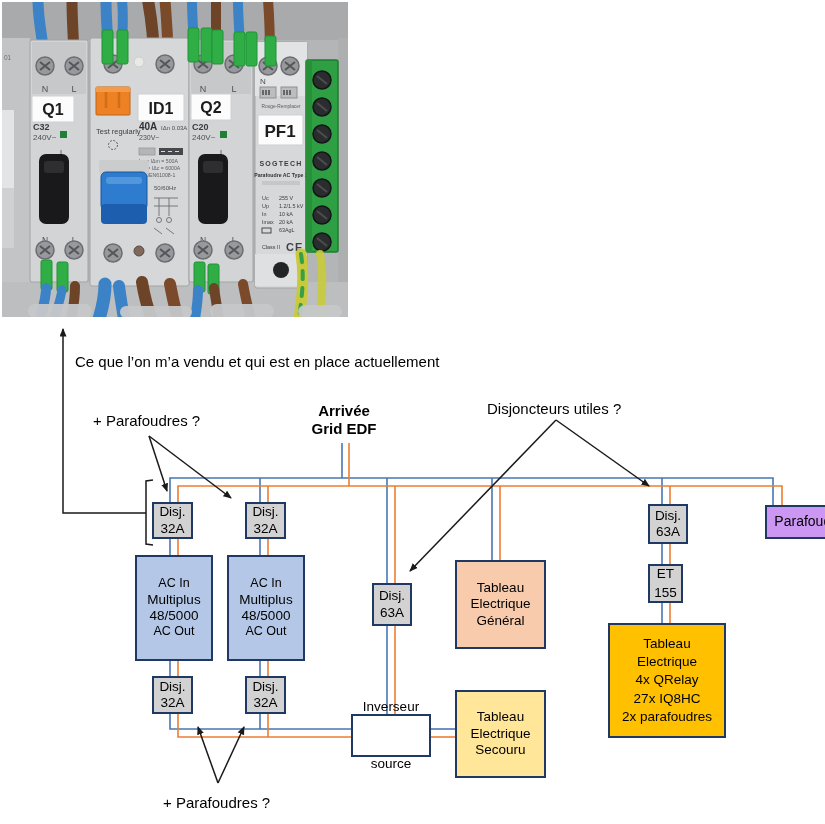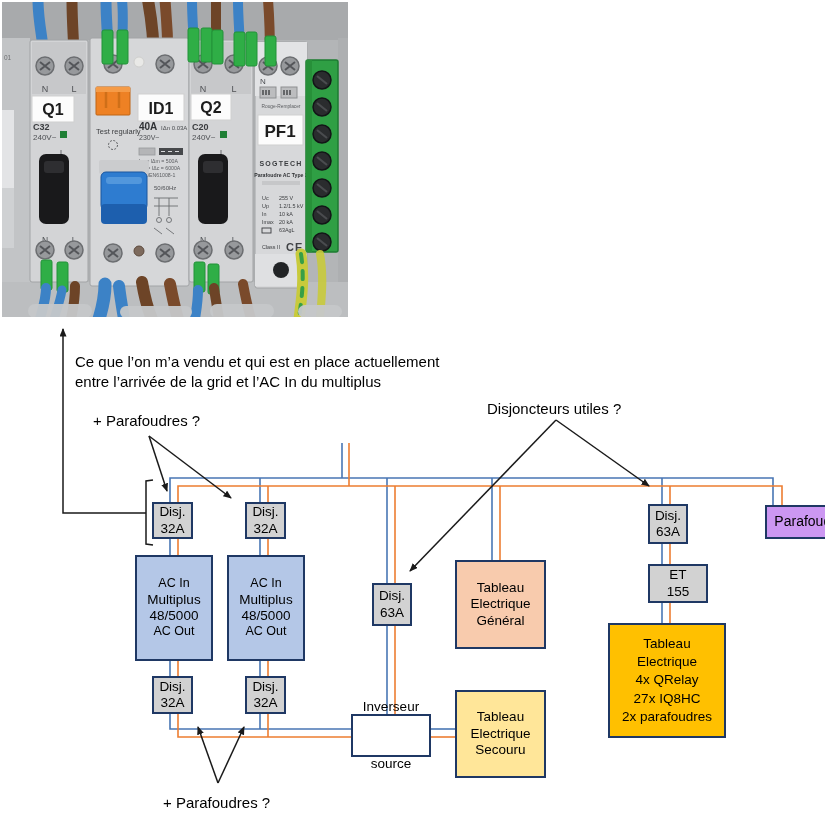--- a/index.html
+++ b/index.html
@@ -288,23 +288,26 @@
       <path class="ann" d="M149,436 L231,498" marker-end="url(#ah)"></path>
       <path class="ann" d="M556,420 L410,571" marker-end="url(#ah)"></path>
       <path class="ann" d="M556,420 L649,486" marker-end="url(#ah)"></path>
       <path class="ann" d="M218,783 L198,727" marker-end="url(#ah)"></path>
       <path class="ann" d="M218,783 L244,727" marker-end="url(#ah)"></path>
     </g>
   </svg>
 
   <div class="lbl" style="left:75px;top:340px;margin-top:12px;">
     <div>Ce que l’on m’a vendu et qui est en place actuellement</div>
-    <div>entre l’arrivée de la grid et l’AC In du multiplus</div>
   </div>
   <div class="lbl" style="left:93px;top:411px;">+ Parafoudres ?</div>
+  <div class="lbl bold" style="left:305px;top:402px;width:78px;text-align:center;line-height:17.5px;">
+    <div>Arrivée</div>
+    <div>Grid EDF</div>
+  </div>
   <div class="lbl" style="left:487px;top:399px;">Disjoncteurs utiles ?</div>
   <div class="lbl" style="left:163px;top:793px;">+ Parafoudres ?</div>
 
   <div class="b gray" style="left:152px;top:502px;width:41px;height:37px;">
     <div>Disj.</div>
     <div>32A</div>
   </div>
   <div class="b gray" style="left:245px;top:502px;width:41px;height:37px;">
     <div>Disj.</div>
     <div>32A</div>
@@ -356,21 +359,21 @@
     <div>Tableau</div>
     <div>Electrique</div>
     <div>Secouru</div>
   </div>
 
   <div class="b gray" style="left:648px;top:504px;width:40px;height:40px;">
     <div>Disj.</div>
     <div>63A</div>
   </div>
 
-  <div class="b gray" style="left:648px;top:564px;width:60px;height:39px;">
+  <div class="b gray" style="left:648px;top:564px;width:35px;height:39px;justify-content:space-between;">
     <div>ET</div>
     <div>155</div>
   </div>
 
   <div class="b gold" style="left:608px;top:623px;width:118px;height:115px;">
     <div>Tableau</div>
     <div>Electrique</div>
     <div>4x QRelay</div>
     <div>27x IQ8HC</div>
     <div>2x parafoudres</div>

